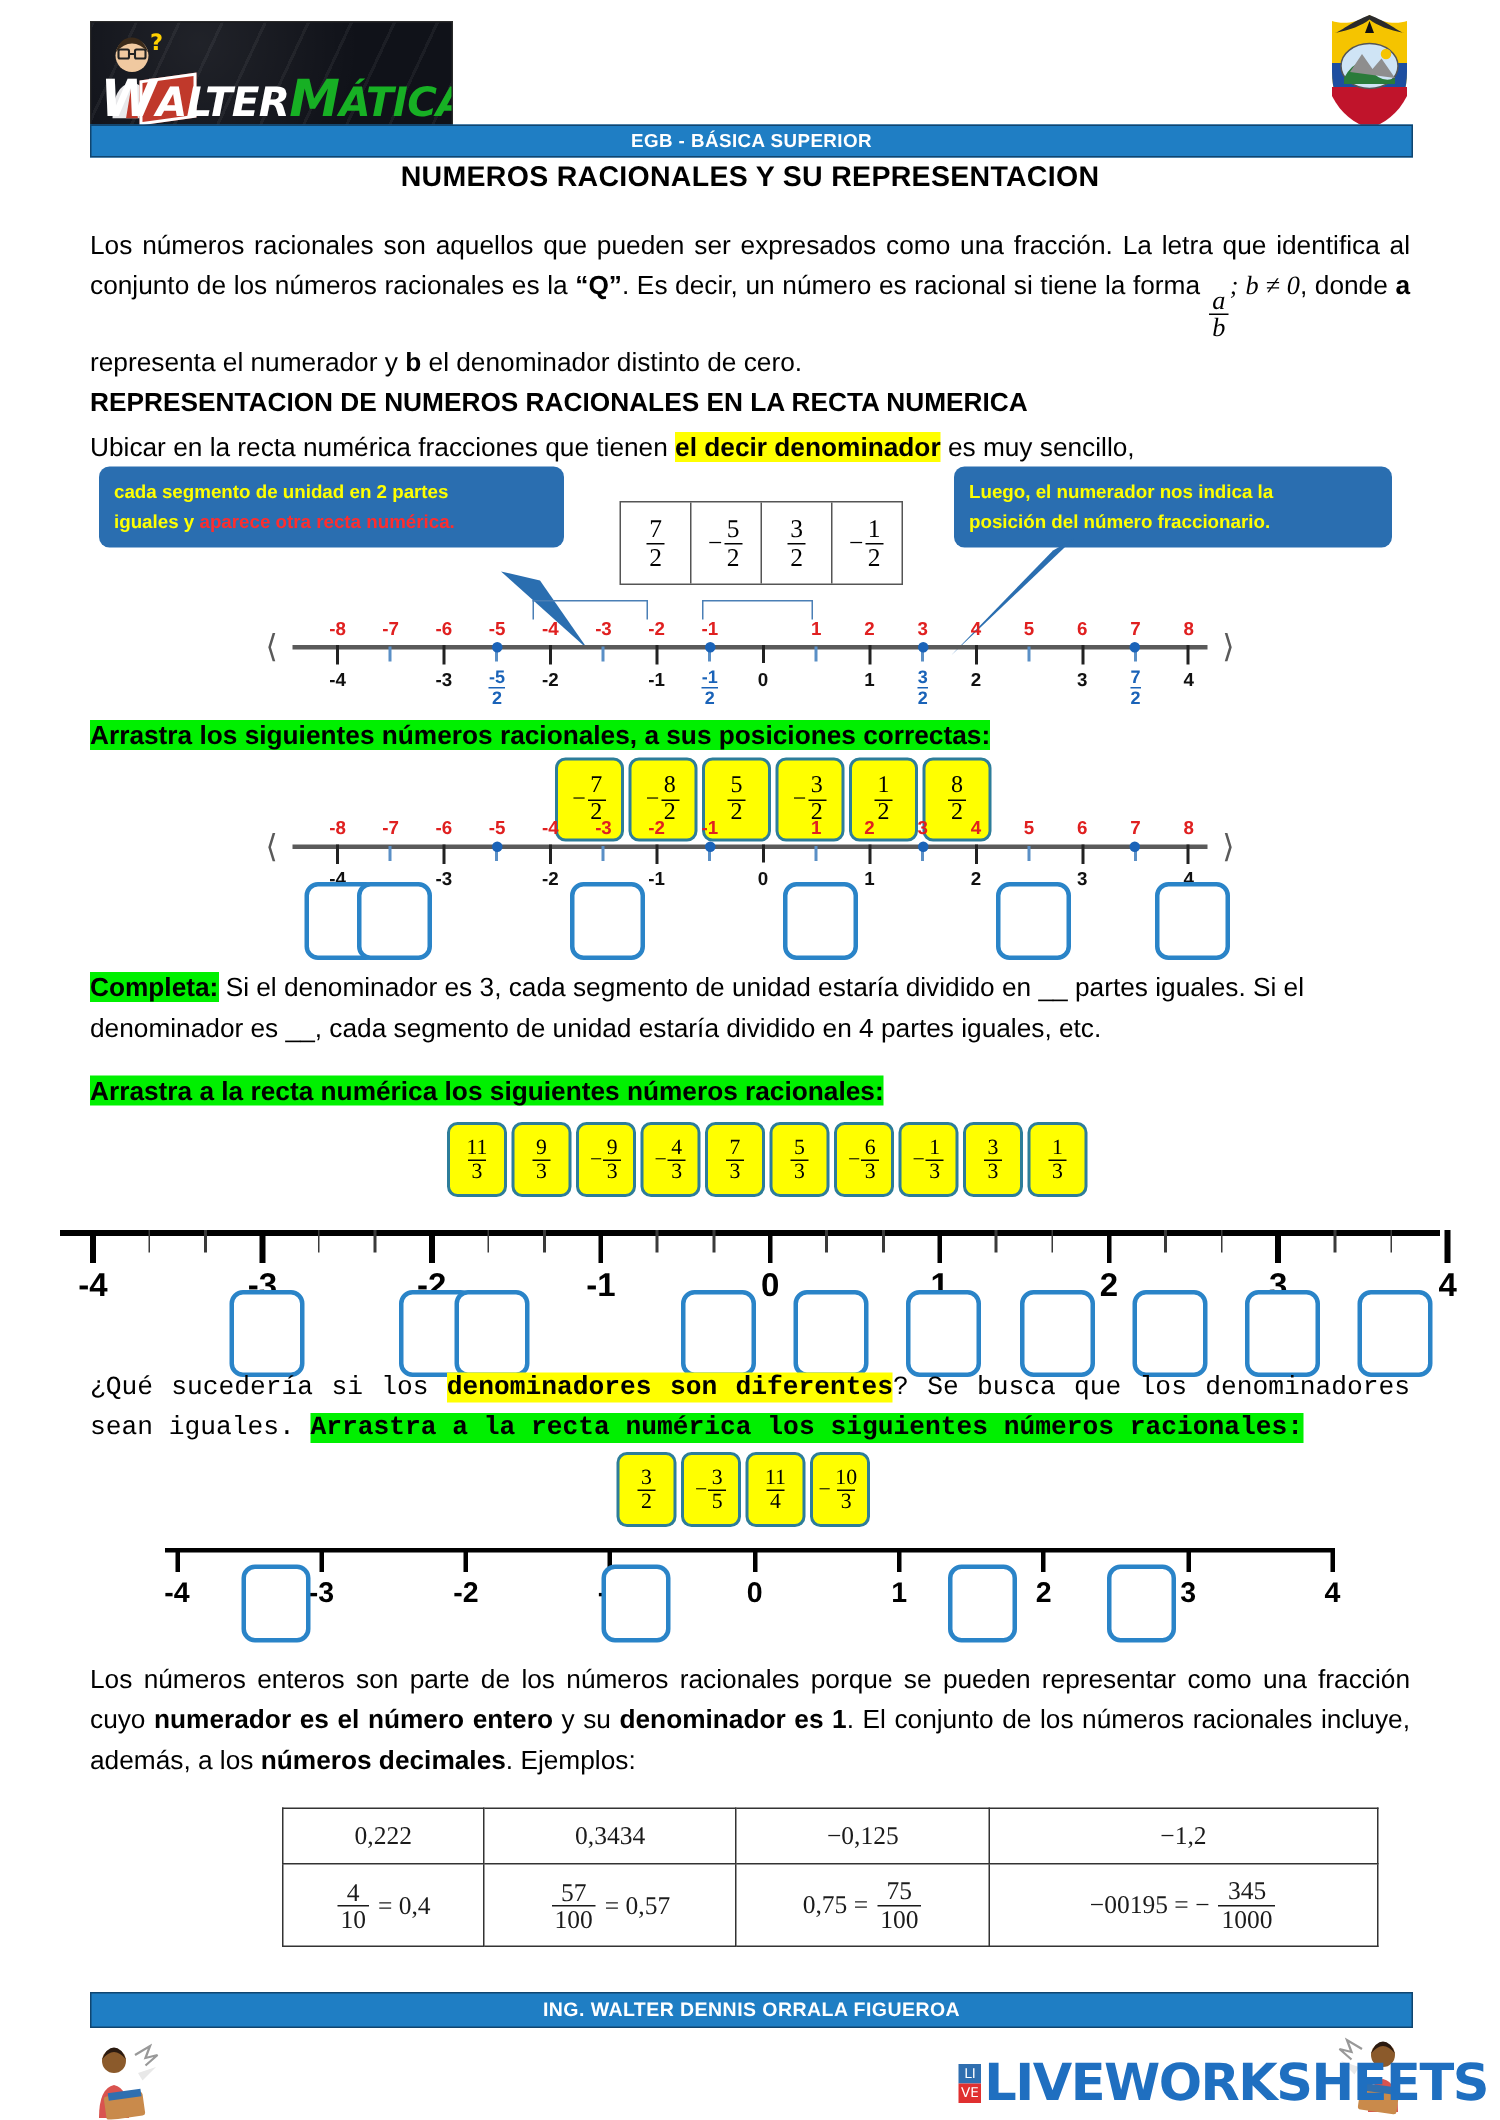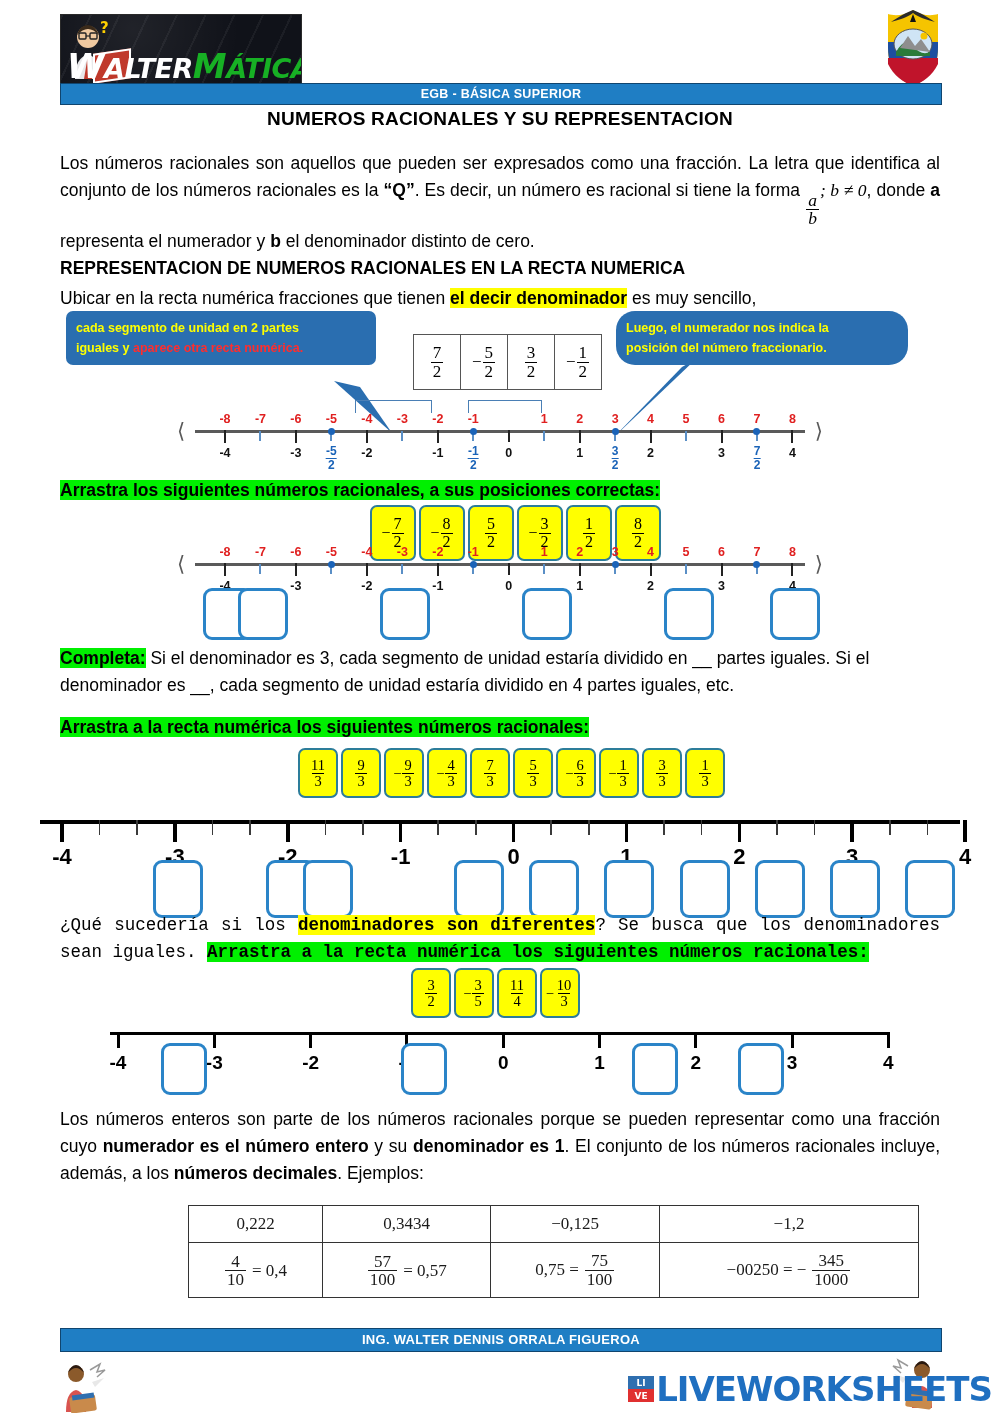--- a/index.html
+++ b/index.html
@@ -115,21 +115,21 @@
   .dtab .r1 td{height:34px;}
   .dtab .r2 td{height:52px;}
   .eq{display:inline-flex;align-items:center;gap:5px;}
 
   
   .foot-band{position:absolute;left:60px;top:1328px;width:880px;height:22px;
              background:#1f7ec4;border:1px solid #10456f;color:#fff;font-weight:700;
              font-size:13px;text-align:center;line-height:22px;letter-spacing:.3px;}
   .lw-logo{position:absolute;right:8px;top:1372px;display:flex;align-items:center;}
   .lw-tile{display:inline-grid;grid-template-rows:1fr 1fr;margin-right:2px;}
-  .lw-cell{width:26px;height:13px;color:#fff;font-weight:700;font-size:9px;
+  .lw-cell{width:15px;height:13px;color:#fff;font-weight:400;font-size:9px;
            display:flex;align-items:center;justify-content:center;
            font-family:"DejaVu Sans",sans-serif;}
   .lw-text{font-family:"DejaVu Sans",sans-serif;font-weight:700;font-size:34px;
            letter-spacing:-1px;color:#1f6fc0;line-height:1;}
   .kid{position:absolute;width:56px;height:56px;}
 </style>
 </head>
 <body>
 
 <div class="page">
@@ -180,21 +180,21 @@
   </div>
 
   <div class="callout" style="left:66px;top:311px;width:290px;">
     <div>cada segmento de unidad en 2 partes</div>
     <div><span>iguales y </span><span class="red">aparece otra recta numérica.</span></div>
     <svg class="tail" style="left:268px;top:70px;width:70px;height:60px;overflow:visible;" viewBox="0 0 70 60">
       <polygon points="0,0 58,52 26,6" fill="#2a6eb0"></polygon>
     </svg>
   </div>
 
-  <div class="callout" style="left:616px;top:311px;width:272px;border-radius:19px;">
+  <div class="callout" style="left:636px;top:311px;width:272px;">
     <div>Luego, el numerador nos indica la</div>
     <div>posición del número fraccionario.</div>
     <svg class="tail" style="left:-10px;top:48px;width:90px;height:80px;overflow:visible;" viewBox="0 0 90 80">
       <polygon points="90,0 8,78 76,8" fill="#2a6eb0"></polygon>
     </svg>
   </div>
 
   <div class="ftab" style="left:413px;top:334px;">
     <div class="cell">
         <span class="frac up">
@@ -615,21 +615,21 @@
               <span>= 0,57</span>
             </span></td>
           <td><span class="eq">
               <span>0,75 =</span>
               <span class="frac up">
                 <span class="n">75</span>
                 <span class="d">100</span>
               </span>
             </span></td>
           <td><span class="eq">
-              <span>−00250 = −</span>
+              <span>−00195 = −</span>
               <span class="frac up">
                 <span class="n">345</span>
                 <span class="d">1000</span>
               </span>
             </span></td>
         </tr>
   </tbody>
     </table>
 
   <div class="foot-band">ING. WALTER DENNIS ORRALA FIGUEROA</div>

